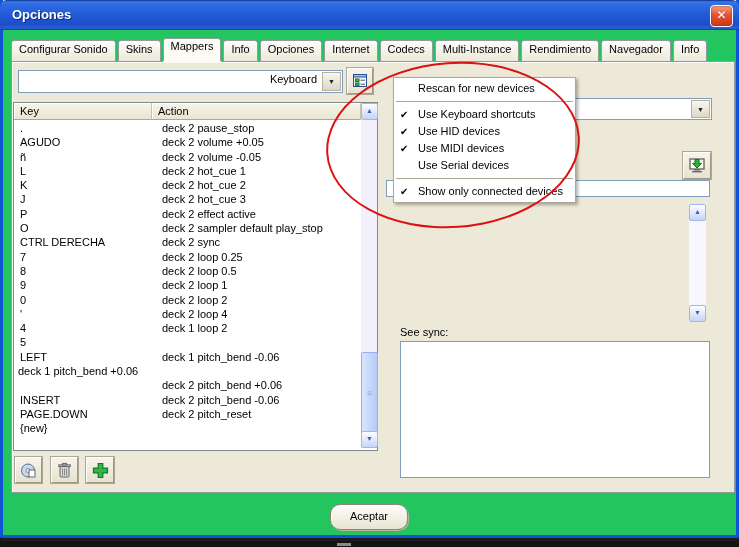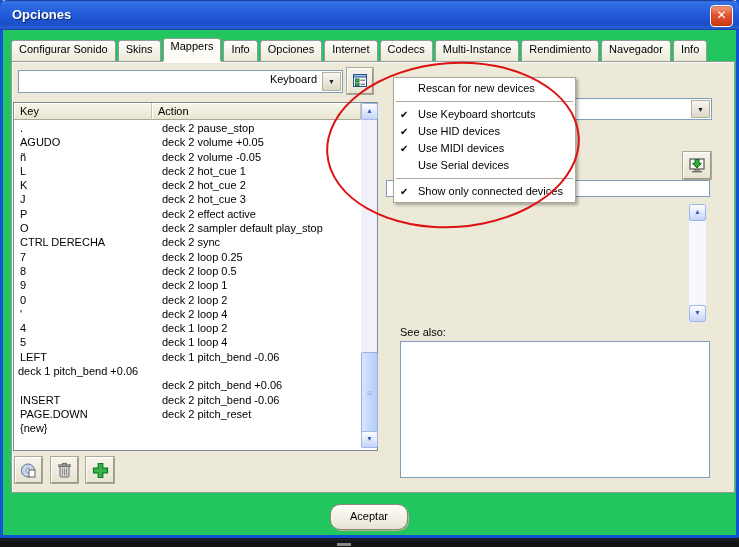--- a/index.html
+++ b/index.html
@@ -158,21 +158,21 @@
 
     <div class="edit" style="left:383px;top:150px;width:322px;height:15px;">
       <span style="padding:1px 3px;display:block;"></span>
     </div>
 
     <div class="sbar" style="left:686px;top:174px;width:17px;height:118px;background:#f7f7fd;">
       <div class="sb-btn" style="top:0;">▲</div>
       <div class="sb-btn" style="bottom:0;">▼</div>
     </div>
 
-    <span class="label" style="left:397px;top:296px;">See also:</span>
+    <span class="label" style="left:397px;top:296px;">See sync:</span>
     <div class="edit" style="left:397px;top:311px;width:308px;height:135px;"></div>
 
     <div id="map-table">
       <div id="map-head">
         <div class="th" style="width:138px;">Key</div>
         <div class="th" style="flex:1;">Action</div>
       </div>
       <div id="map-rows">
 
           <div class="trow">
@@ -245,21 +245,20 @@
             <span class="act">deck 2 loop 4</span>
           </div>
 
           <div class="trow">
             <span class="key">4</span>
             <span class="act">deck 1 loop 2</span>
           </div>
 
           <div class="trow">
             <span class="key">5</span>
-            <span class="act">deck 1 loop 4</span>
           </div>
 
           <div class="trow">
             <span class="key">LEFT</span>
             <span class="act">deck 1 pitch_bend -0.06</span>
           </div>
 
           <div class="trow">
             <span class="act">deck 1 pitch_bend +0.06</span>
           </div>

